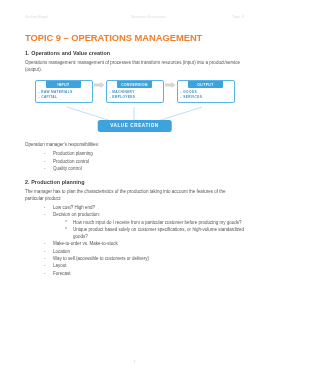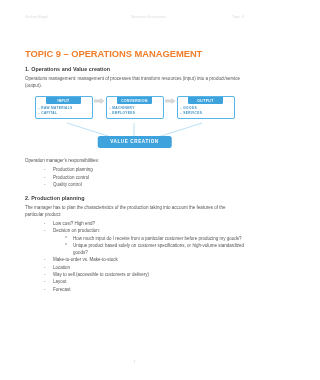--- a/index.html
+++ b/index.html
@@ -33,21 +33,21 @@
     letter-spacing: 0.1px;
     padding-top: 15px;
     height: 8px;
   }
   .doc-header .hdr-center { flex: 0 0 auto; margin-left: 18px; }
   .doc-header .hdr-right  { flex: 0 0 auto; }
   .doc-header .hdr-left   { flex: 0 0 auto; }
 
   
   .topic-title {
-    margin-top: 26px;
+    margin-top: 10px;
     color: #F07E2B;
     font-size: 9.4px;
     font-weight: bold;
     letter-spacing: -0.05px;
     line-height: 1.1;
   }
 
   .section-heading {
     margin-top: 7px;
     font-size: 5.4px;

